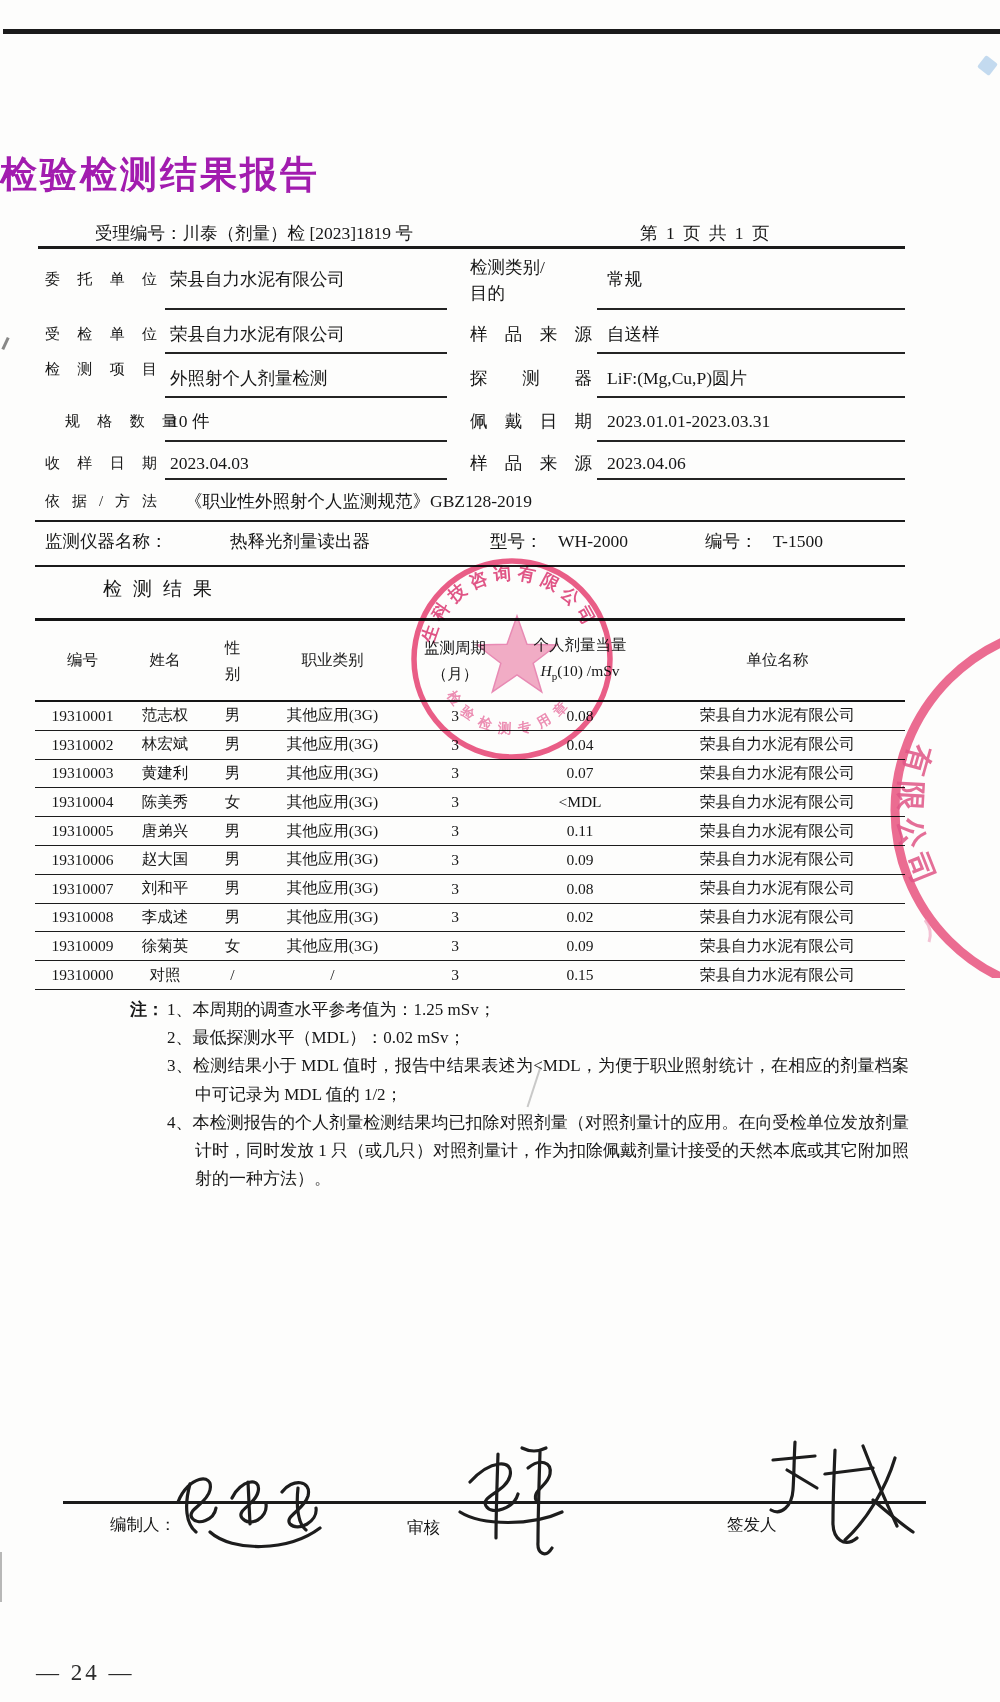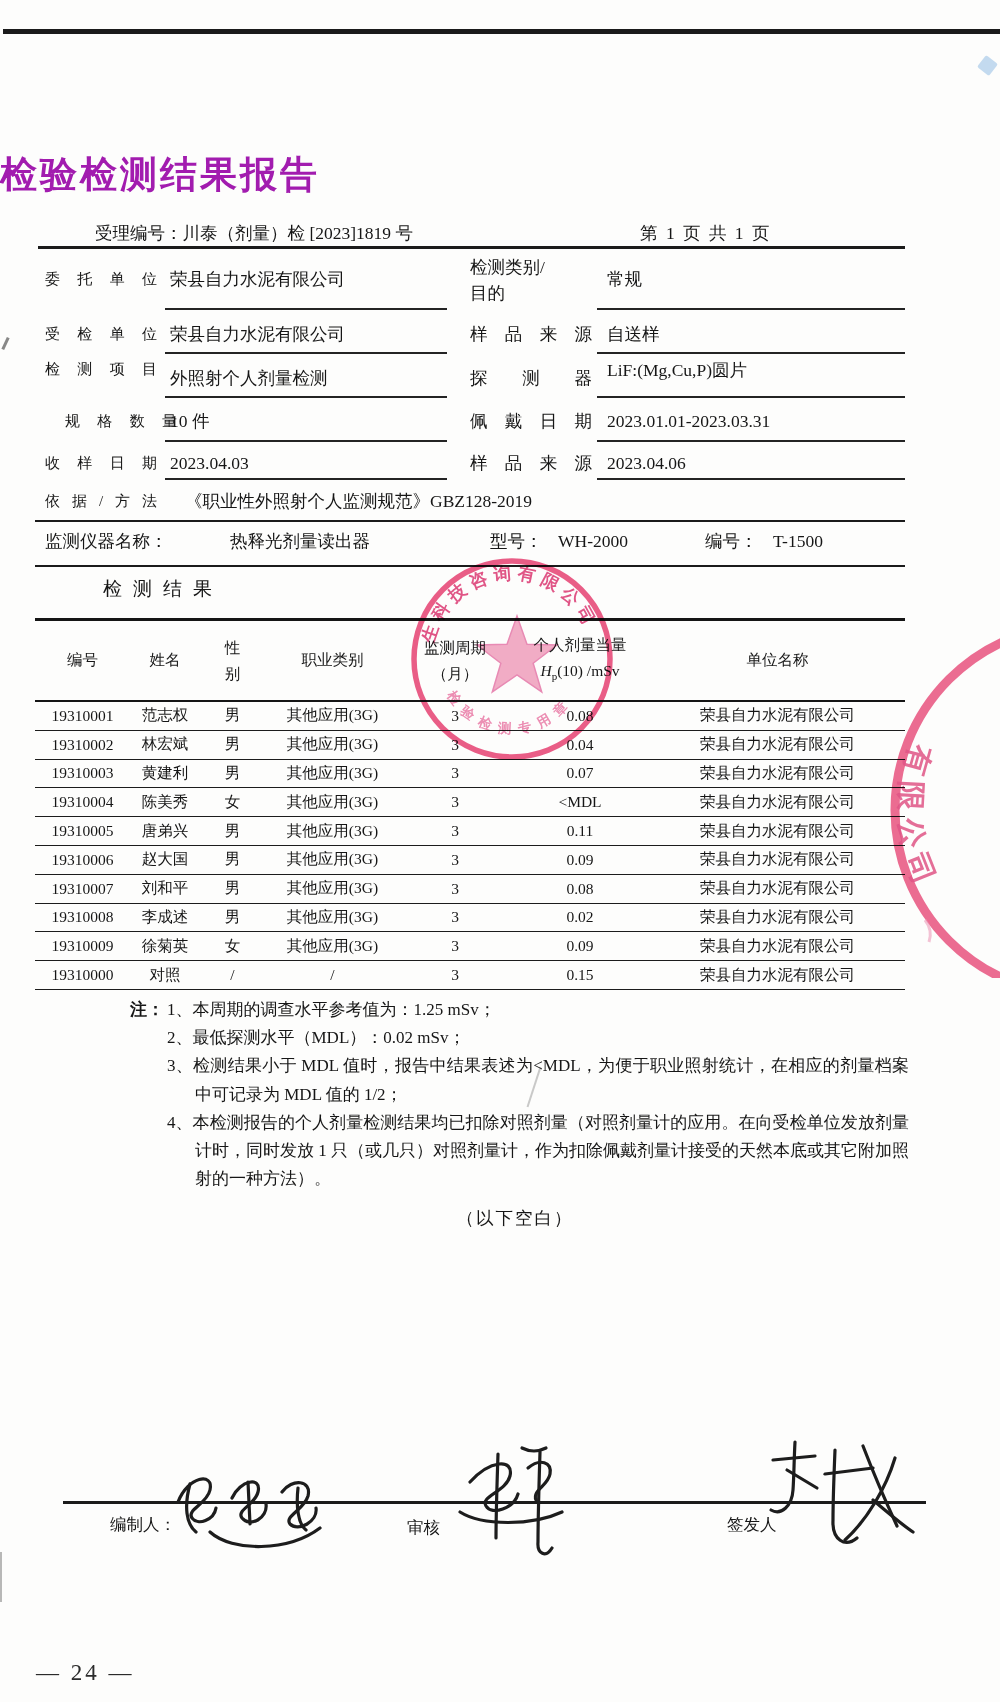--- a/index.html
+++ b/index.html
@@ -80,21 +80,21 @@
   <div class="txt" style="left:470px;top:256px;">检测类别/</div>
   <div class="txt" style="left:470px;top:282px;">目的</div>
   <div class="txt" style="left:607px;top:268px;">常规</div>
   <div class="uline" style="left:597px;top:308px;width:308px;"></div>
 
   <div class="rlabel" style="left:470px;top:323px;">样品来源</div>
   <div class="txt" style="left:607px;top:323px;">自送样</div>
   <div class="uline" style="left:597px;top:352px;width:308px;"></div>
 
   <div class="rlabel" style="left:470px;top:367px;">探测器</div>
-  <div class="txt" style="left:607px;top:359px;">LiF:(Mg,Cu,P)圆片</div>
+  <div class="txt" style="left:607px;top:367px;">LiF:(Mg,Cu,P)圆片</div>
   <div class="uline" style="left:597px;top:396px;width:308px;"></div>
 
   <div class="rlabel" style="left:470px;top:410px;">佩戴日期</div>
   <div class="txt" style="left:607px;top:410px;">2023.01.01-2023.03.31</div>
   <div class="uline" style="left:597px;top:440px;width:308px;"></div>
 
   <div class="rlabel" style="left:470px;top:452px;">样品来源</div>
   <div class="txt" style="left:607px;top:452px;">2023.04.06</div>
   <div class="uline" style="left:597px;top:478px;width:308px;"></div>
 
@@ -217,21 +217,20 @@
 
   <div class="noteshead">注：</div>
   <div class="notes">
     <ul>
       <li>1、本周期的调查水平参考值为：1.25 mSv；</li>
       <li>2、最低探测水平（MDL）：0.02 mSv；</li>
       <li>3、检测结果小于 MDL 值时，报告中结果表述为&lt;MDL，为便于职业照射统计，在相应的剂量档案中可记录为 MDL 值的 1/2；</li>
       <li>4、本检测报告的个人剂量检测结果均已扣除对照剂量（对照剂量计的应用。在向受检单位发放剂量计时，同时发放 1 只（或几只）对照剂量计，作为扣除佩戴剂量计接受的天然本底或其它附加照射的一种方法）。</li>
     </ul>
   </div>
-  <div class="blank">（以下空白）</div>
 
   <div class="hline" style="left:63px;top:1501px;width:863px;height:2.5px;"></div>
   <div class="siglabel" style="left:110px;top:1514px;">编制人：</div>
   <div class="siglabel" style="left:407px;top:1517px;">审核</div>
   <div class="siglabel" style="left:727px;top:1514px;">签发人</div>
 
   <svg class="sig" style="left:170px;top:1458px;" width="160" height="105" viewBox="0 0 160 105">
     <g fill="none" stroke="#1d1d1d" stroke-width="3.2" stroke-linecap="round">
       <path d="M8,44 C18,18 44,14 40,32 C37,46 16,52 22,60 C28,68 44,62 46,50"></path>
       <path d="M20,26 C14,48 16,66 26,74"></path>

